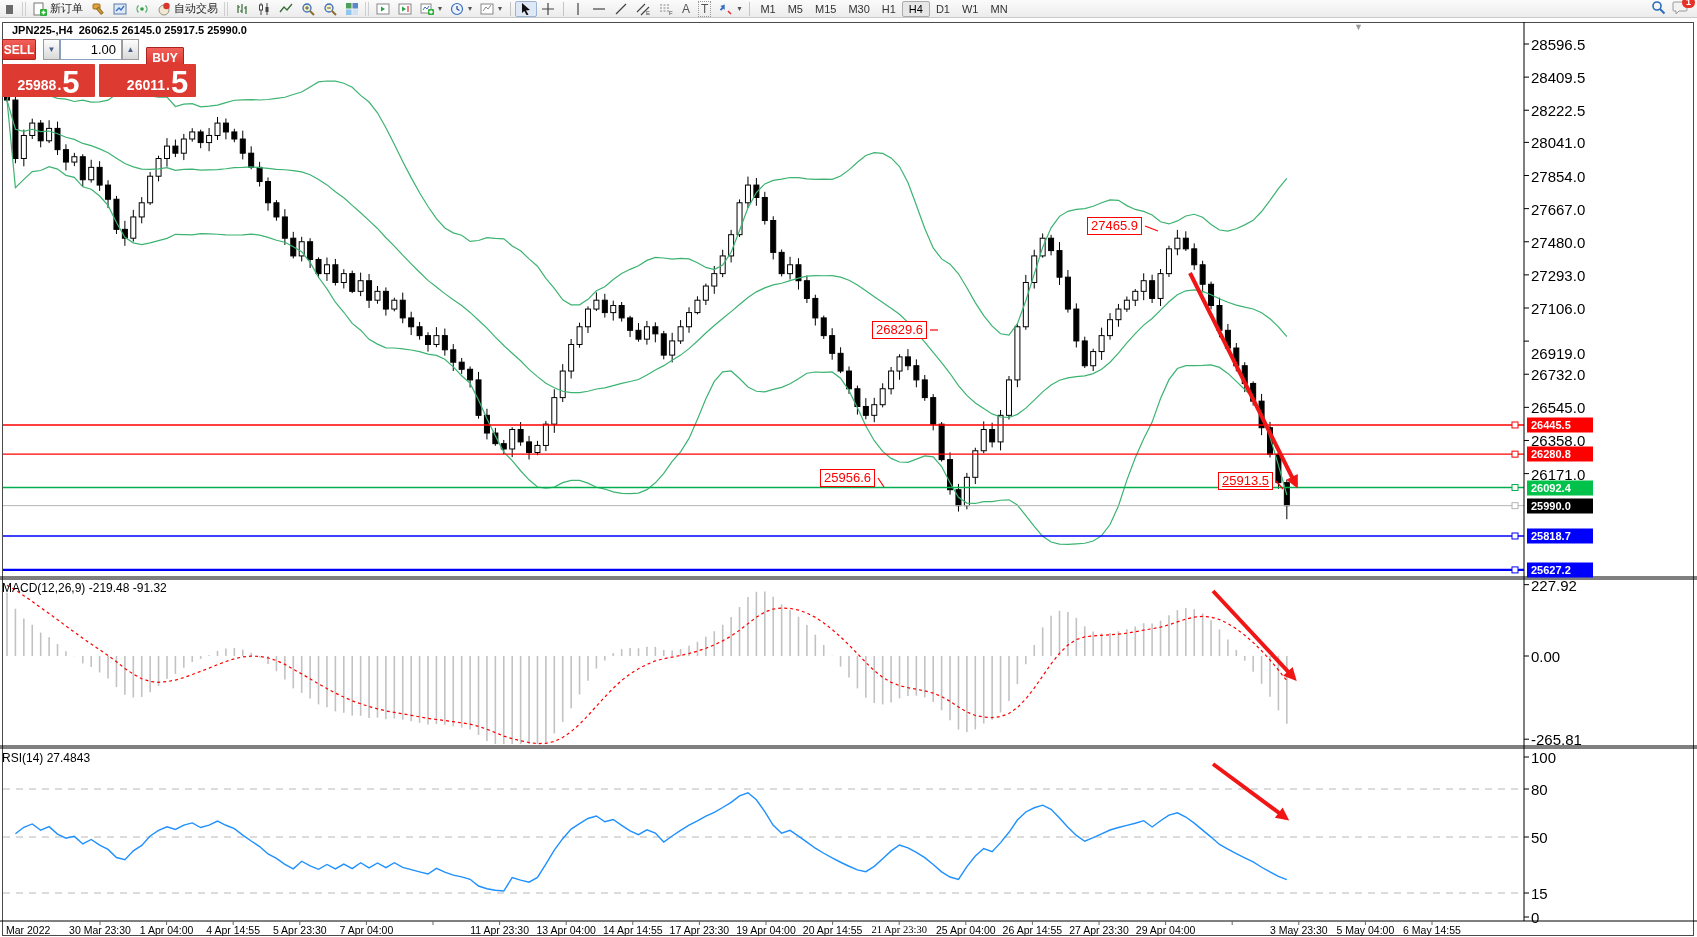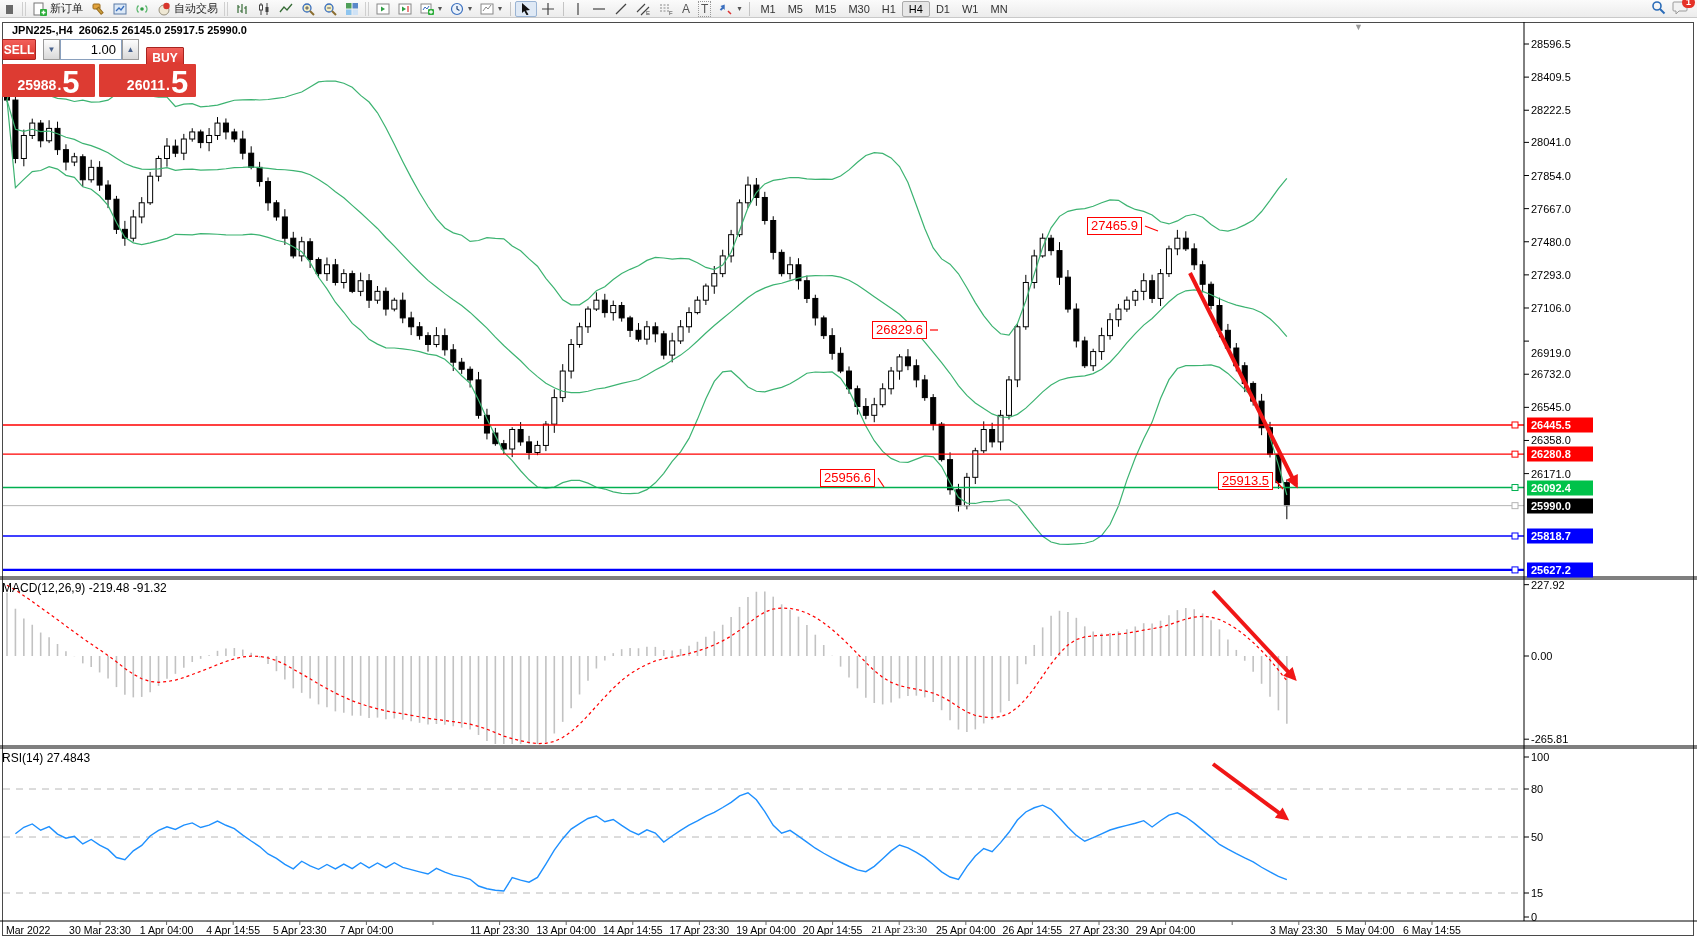--- a/index.html
+++ b/index.html
@@ -28,21 +28,21 @@
 
   
   #chart-frame { position:absolute; left:2px; top:22px; width:1692px; height:914px;
     border:1px solid #4a4a4a; background:#fff; }
   #symbol-header { position:absolute; left:12px; top:24px; font-size:11px; font-weight:bold;
     color:#000; z-index:3; white-space:nowrap; }
   #scroll-marker { position:absolute; left:1354px; top:22px; font-size:9px; color:#9a9a9a; z-index:3; }
 
   svg.layer { position:absolute; left:0; top:0; z-index:1; }
 
-  .ax-label { position:absolute; left:1531px; font-size:11px; color:#000; z-index:2;
+  .ax-label { position:absolute; left:1531px; font-size:15px; color:#000; z-index:2;
     transform:translateY(-50%); white-space:nowrap; }
   .badge { position:absolute; left:1527px; height:15px; min-width:66px; z-index:3;
     color:#fff; font-size:11px; font-weight:bold; line-height:15px; padding:0 4px;
     transform:translateY(-50%); }
   .t-label { position:absolute; top:924px; font-size:10.5px; color:#000; z-index:2; white-space:nowrap; }
   .ind-label { position:absolute; font-size:12px; color:#000; z-index:2; white-space:nowrap;text-align:center; }
 
   .annot { position:absolute; z-index:4; border:1px solid #ff0000; background:#fff;
     color:#ff0000; font-size:13px; line-height:16px; padding:0 3px; white-space:nowrap; }
 

